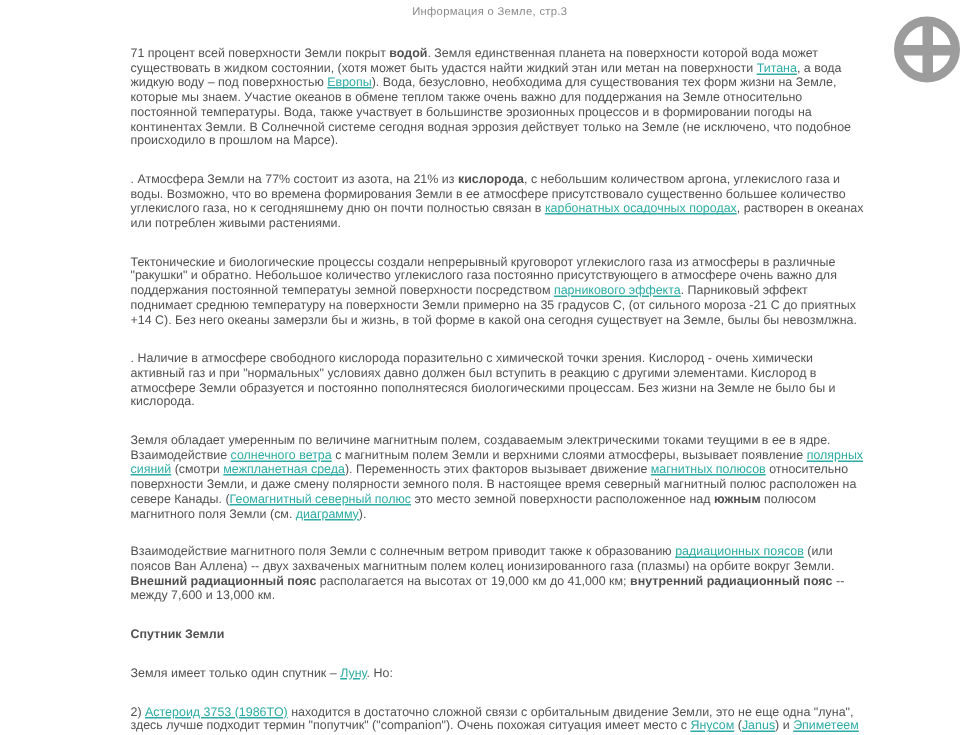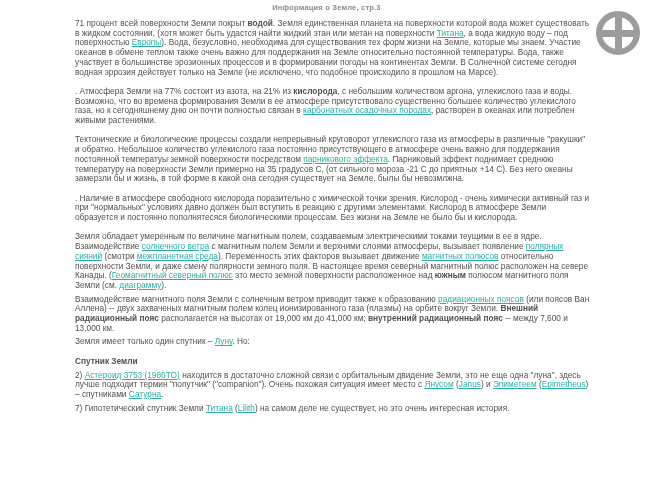--- a/index.html
+++ b/index.html
@@ -8,21 +8,20 @@
     background:#ffffff;
     font-family:"Liberation Sans", sans-serif;
     position:relative;
     overflow:hidden;
   }
   .page-header {
     position:absolute; top:3px; left:0; width:653px;
     text-align:center;
     font-size:7.5px; color:#8a8a8a;
     letter-spacing:0.2px;
-    font-weight:bold;
   }
   .earth-icon {
     position:absolute; top:11px; right:13px;
     width:44px; height:44px;
   }
   .earth-ring {
     position:absolute; left:0; top:0; width:44px; height:44px;
     box-sizing:border-box;
     border:6px solid #9c9c9c;
     border-radius:50%;
@@ -35,21 +34,21 @@
   .earth-cross-h {
     position:absolute; top:50%; left:4px; right:4px;
     height:7px; margin-top:-3.5px;
     background:#9c9c9c;
   }
   .doc {
     position:absolute; left:71px; top:15px; width:524px;
     font-size:8.3px; line-height:9.7px;
     color:#515151;
   }
-  .para { margin:4px; }
+  .para { margin:16px; }
   .para.gap { margin-top:9.7px; }
   .link { color:#2caca4; text-decoration:underline; cursor:pointer; }
   .b { font-weight:bold; }
 </style>
 </head>
 <body>
 
 <div class="page-header">Информация о Земле, стр.3</div>
 
 <div class="earth-icon">
@@ -58,17 +57,17 @@
   <div class="earth-cross-h"></div>
 </div>
 
 <div class="doc">
     <div class="para"><span>71 процент всей поверхности Земли покрыт </span><span class="b">водой</span><span>. Земля единственная планета на поверхности которой вода может существовать в жидком состоянии, (хотя может быть удастся найти жидкий этан или метан на поверхности </span><span class="link">Титана</span><span>, а вода жидкую воду – под поверхностью </span><span class="link">Европы</span><span>). Вода, безусловно, необходима для существования тех форм жизни на Земле, которые мы знаем. Участие океанов в обмене теплом также очень важно для поддержания на Земле относительно постоянной температуры. Вода, также участвует в большинстве эрозионных процессов и в формировании погоды на континентах Земли. В Солнечной системе сегодня водная эррозия действует только на Земле (не исключено, что подобное происходило в прошлом на Марсе).</span></div>
     <div class="para gap"><span>. Атмосфера Земли на 77% состоит из азота, на 21% из </span><span class="b">кислорода</span><span>, с небольшим количеством аргона, углекислого газа и воды. Возможно, что во времена формирования Земли в ее атмосфере присутствовало существенно большее количество углекислого газа, но к сегодняшнему дню он почти полностью связан в </span><span class="link">карбонатных осадочных породах</span><span>, растворен в океанах или потреблен живыми растениями.</span></div>
     <div class="para gap"><span>Тектонические и биологические процессы создали непрерывный круговорот углекислого газа из атмосферы в различные "ракушки" и обратно. Небольшое количество углекислого газа постоянно присутствующего в атмосфере очень важно для поддержания постоянной температуы земной поверхности посредством </span><span class="link">парникового эффекта</span><span>. Парниковый эффект поднимает среднюю температуру на поверхности Земли примерно на 35 градусов С, (от сильного мороза -21 С до приятных +14 С). Без него океаны замерзли бы и жизнь, в той форме в какой она сегодня существует на Земле, былы бы невозмлжна.</span></div>
     <div class="para gap"><span>. Наличие в атмосфере свободного кислорода поразительно с химической точки зрения. Кислород - очень химически активный газ и при "нормальных" условиях давно должен был вступить в реакцию с другими элементами. Кислород в атмосфере Земли  образуется и постоянно пополнятесяся биологическими процессам. Без жизни на Земле не было  бы и кислорода.</span></div>
     <div class="para gap"><span>Земля обладает умеренным по величине магнитным полем, создаваемым электрическими токами теущими в ее в ядре. Взаимодействие </span><span class="link">солнечного ветра</span><span> с магнитным полем Земли и верхними слоями атмосферы, вызывает появление </span><span class="link">полярных сияний</span><span> (смотри </span><span class="link">межпланетная среда</span><span>). Переменность этих факторов вызывает движение </span><span class="link">магнитных полюсов</span><span> относительно поверхности Земли, и даже смену полярности земного поля. В настоящее время северный магнитный полюс расположен на севере Канады. (</span><span class="link">Геомагнитный  северный полюс</span><span> это место земной поверхности расположенное над </span><span class="b">южным</span><span> полюсом магнитного поля Земли (см. </span><span class="link">диаграмму</span><span>).</span></div>
     <div class="para"><span>Взаимодействие магнитного поля Земли с солнечным ветром приводит также к образованию </span><span class="link">радиационных поясов</span><span> (или поясов Ван Аллена) -- двух захваченых магнитным полем колец ионизированного газа (плазмы)  на орбите вокруг Земли. </span><span class="b">Внешний радиационный пояс</span><span> располагается на высотах от 19,000 км до 41,000 км; </span><span class="b">внутренний радиационный пояс</span><span> -- между 7,600 и 13,000 км.</span></div>
+    <div class="para gap"><span class="b">Спутник Земли</span></div>
     <div class="para"><span>Земля имеет только один спутник – </span><span class="link">Луну</span><span>. Но:</span></div>
-    <div class="para gap"><span class="b">Спутник Земли</span></div>
     <div class="para"><span>2) </span><span class="link">Астероид 3753 (1986TO)</span><span> находится в достаточно сложной связи с орбитальным двидение Земли, это не еще одна "луна", здесь лучше подходит термин "попутчик" ("companion"). Очень похожая ситуация имеет место с </span><span class="link">Янусом</span><span> (</span><span class="link">Janus</span><span>) и </span><span class="link">Эпиметеем</span><span> (</span><span class="link">Epimetheus</span><span>) – спутниками </span><span class="link">Сатурна</span><span>.</span></div>
     <div class="para"><span>7) Гипотетический спутник Земли </span><span class="link">Титана</span><span>  (</span><span class="link">Lilith</span><span>) на самом деле не существует, но это очень интересная история.</span></div>
   </div>
 
 </body></html>

